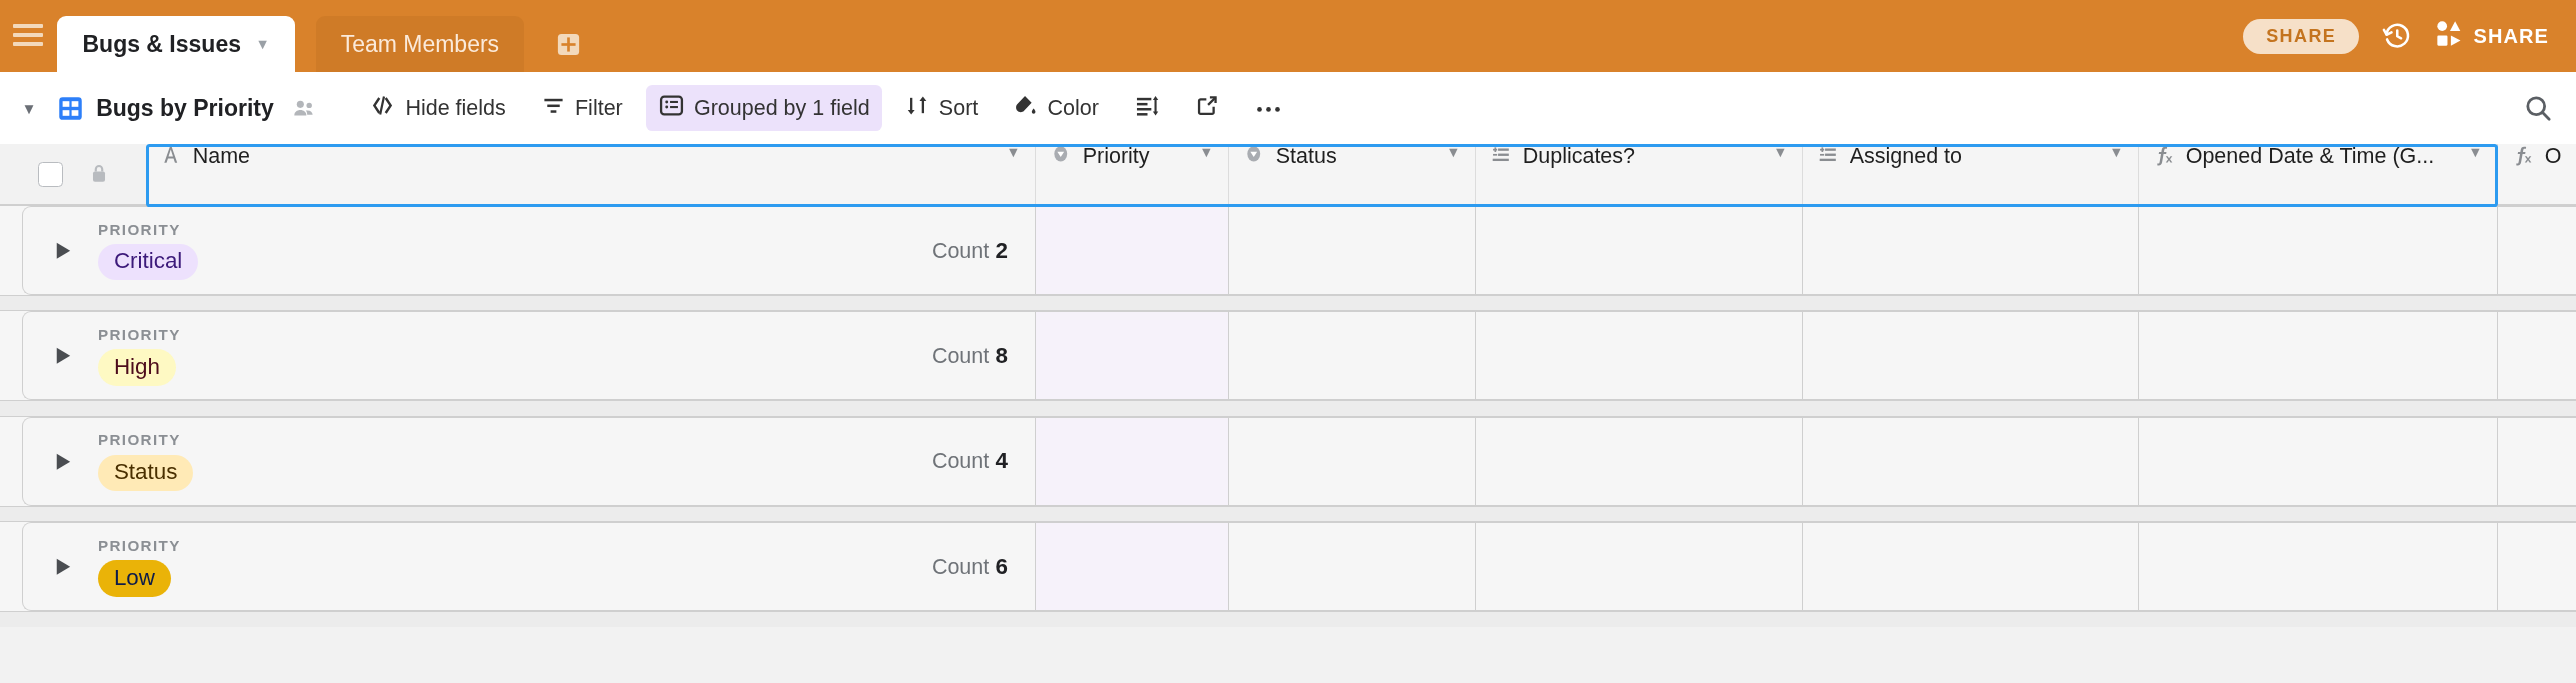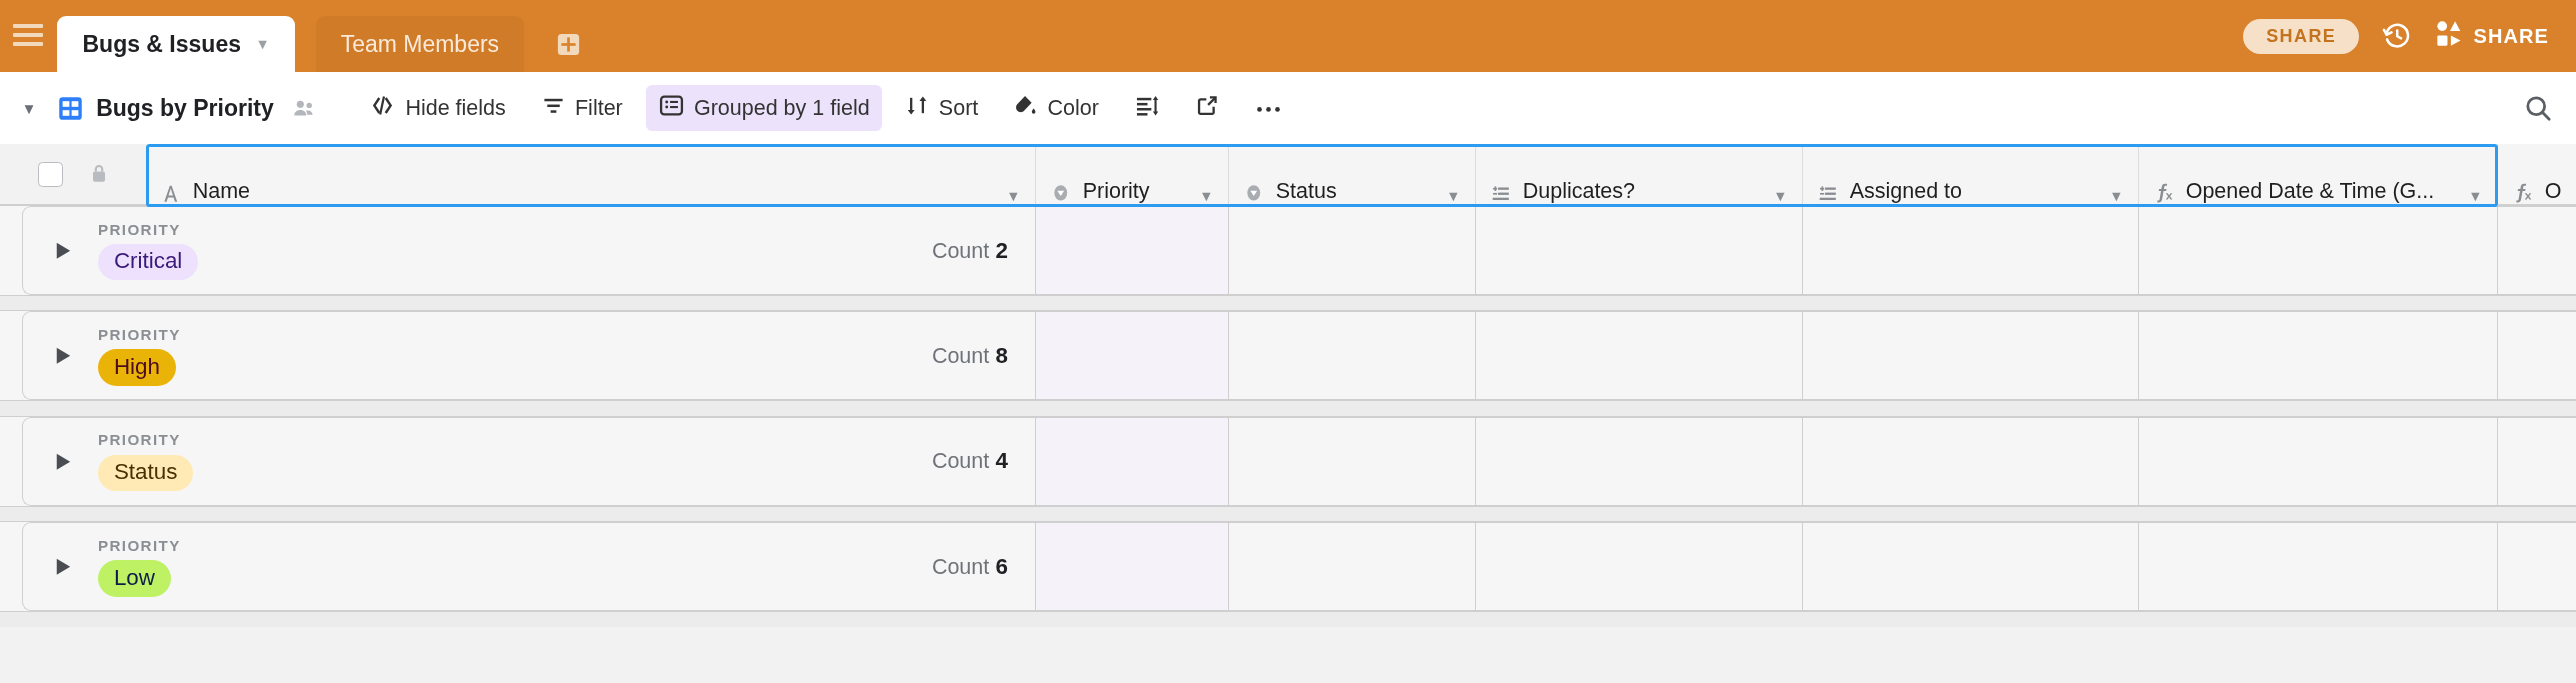--- a/index.html
+++ b/index.html
@@ -176,21 +176,21 @@
     border-radius: 4.5px;
     background: #ffffff;
     margin-left: 38px;
     cursor: pointer;
     box-sizing: border-box;
     flex: none;
   }
   .hdr-lock { margin-left: 27px; display:flex; }
   .hdr-cell {
     display: flex;
-    align-items: flex-end;
+    align-items: flex-start;
     padding: 0 14.4px;
     box-sizing: border-box;
     border-right: 0.9px solid #dcdcdc;
     background: #f5f5f5;
     font-size: 21.5px;
     color: #1f1f1f;
     flex: none;
     position: relative;
     cursor: pointer;
   }
@@ -599,21 +599,21 @@
   <div class="group-row">
     <div class="grp-main">
       <div class="grp-left">
         <span class="grp-toggle">
           <svg width="20" height="21.5" viewBox="0 0 22 24" fill="#4a4d51" aria-hidden="true">
               <polygon points="4,3 19,12 4,21"></polygon>
             </svg>
         </span>
         <span class="grp-labels">
           <span class="grp-fieldname">PRIORITY</span>
-          <span class="chip" style="background:#eab308;color:#4d0c1c">High</span>
+          <span class="chip" style="background:#fef9c3;color:#4d0c1c">High</span>
         </span>
         <span class="grp-count"><span>Count</span><b>8</b></span>
       </div>
     </div>
     <div class="grp-cell tinted" style="width:193px"></div>
     <div class="grp-cell" style="width:247px"></div>
     <div class="grp-cell" style="width:327px"></div>
     <div class="grp-cell" style="width:336px"></div>
     <div class="grp-cell" style="width:359px"></div>
     <div class="grp-cell" style="width:81px"></div>
@@ -647,21 +647,21 @@
   <div class="group-row">
     <div class="grp-main">
       <div class="grp-left">
         <span class="grp-toggle">
           <svg width="20" height="21.5" viewBox="0 0 22 24" fill="#4a4d51" aria-hidden="true">
               <polygon points="4,3 19,12 4,21"></polygon>
             </svg>
         </span>
         <span class="grp-labels">
           <span class="grp-fieldname">PRIORITY</span>
-          <span class="chip" style="background:#bef264;color:#0e1c4a">Low</span>
+          <span class="chip" style="background:#eab308;color:#0e1c4a">Low</span>
         </span>
         <span class="grp-count"><span>Count</span><b>6</b></span>
       </div>
     </div>
     <div class="grp-cell tinted" style="width:193px"></div>
     <div class="grp-cell" style="width:247px"></div>
     <div class="grp-cell" style="width:327px"></div>
     <div class="grp-cell" style="width:336px"></div>
     <div class="grp-cell" style="width:359px"></div>
     <div class="grp-cell" style="width:81px"></div>

